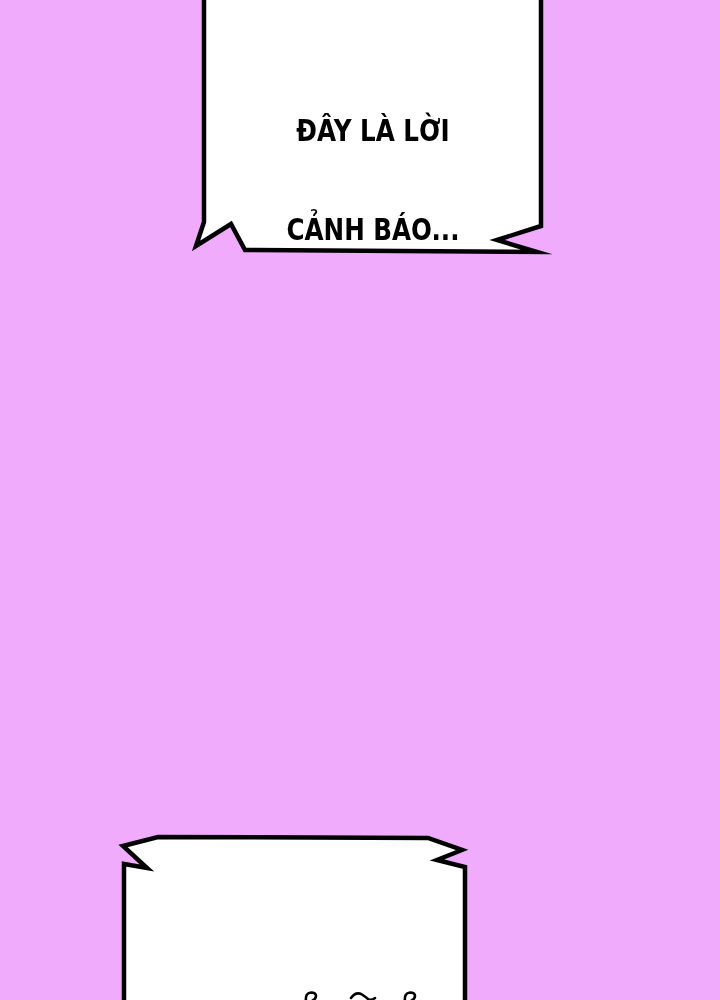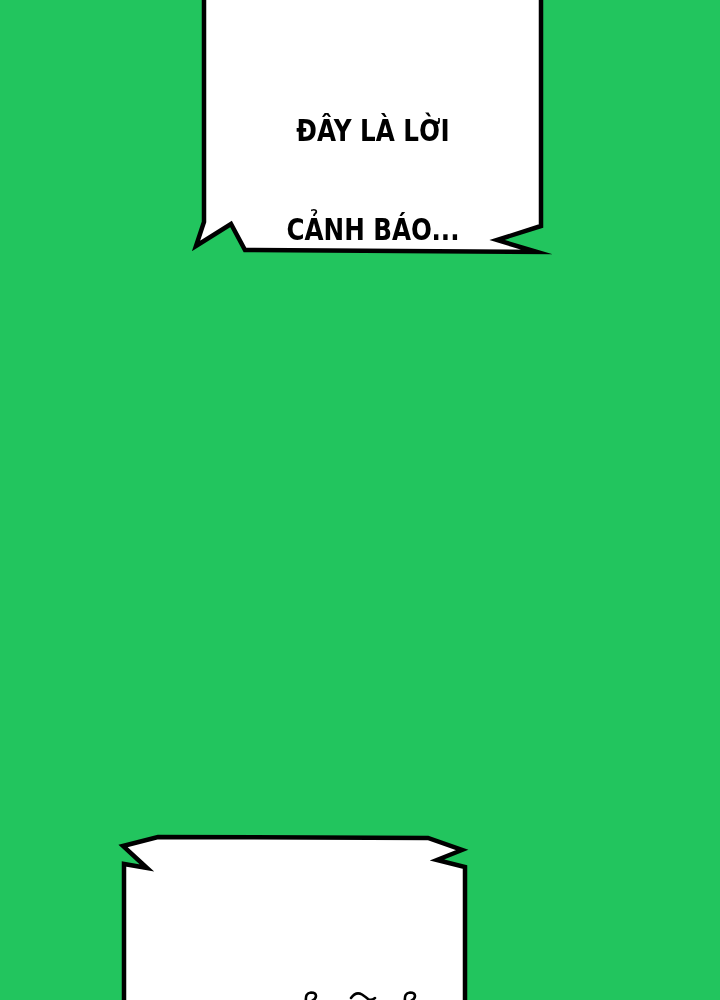--- a/index.html
+++ b/index.html
@@ -7,21 +7,21 @@
     padding: 0;
     width: 720px;
     height: 1000px;
     background: #ffffff;
     overflow: hidden;
   }
   .page {
     position: relative;
     width: 720px;
     height: 1000px;
-    background: #22c55e;
+    background: #f0abfc;
     font-family: "DejaVu Sans", sans-serif;
     overflow: hidden;
   }
   .panel-borders {
     position: absolute;
     left: 0;
     top: 0;
   }
   .box-outline {
     fill: #ffffff;

